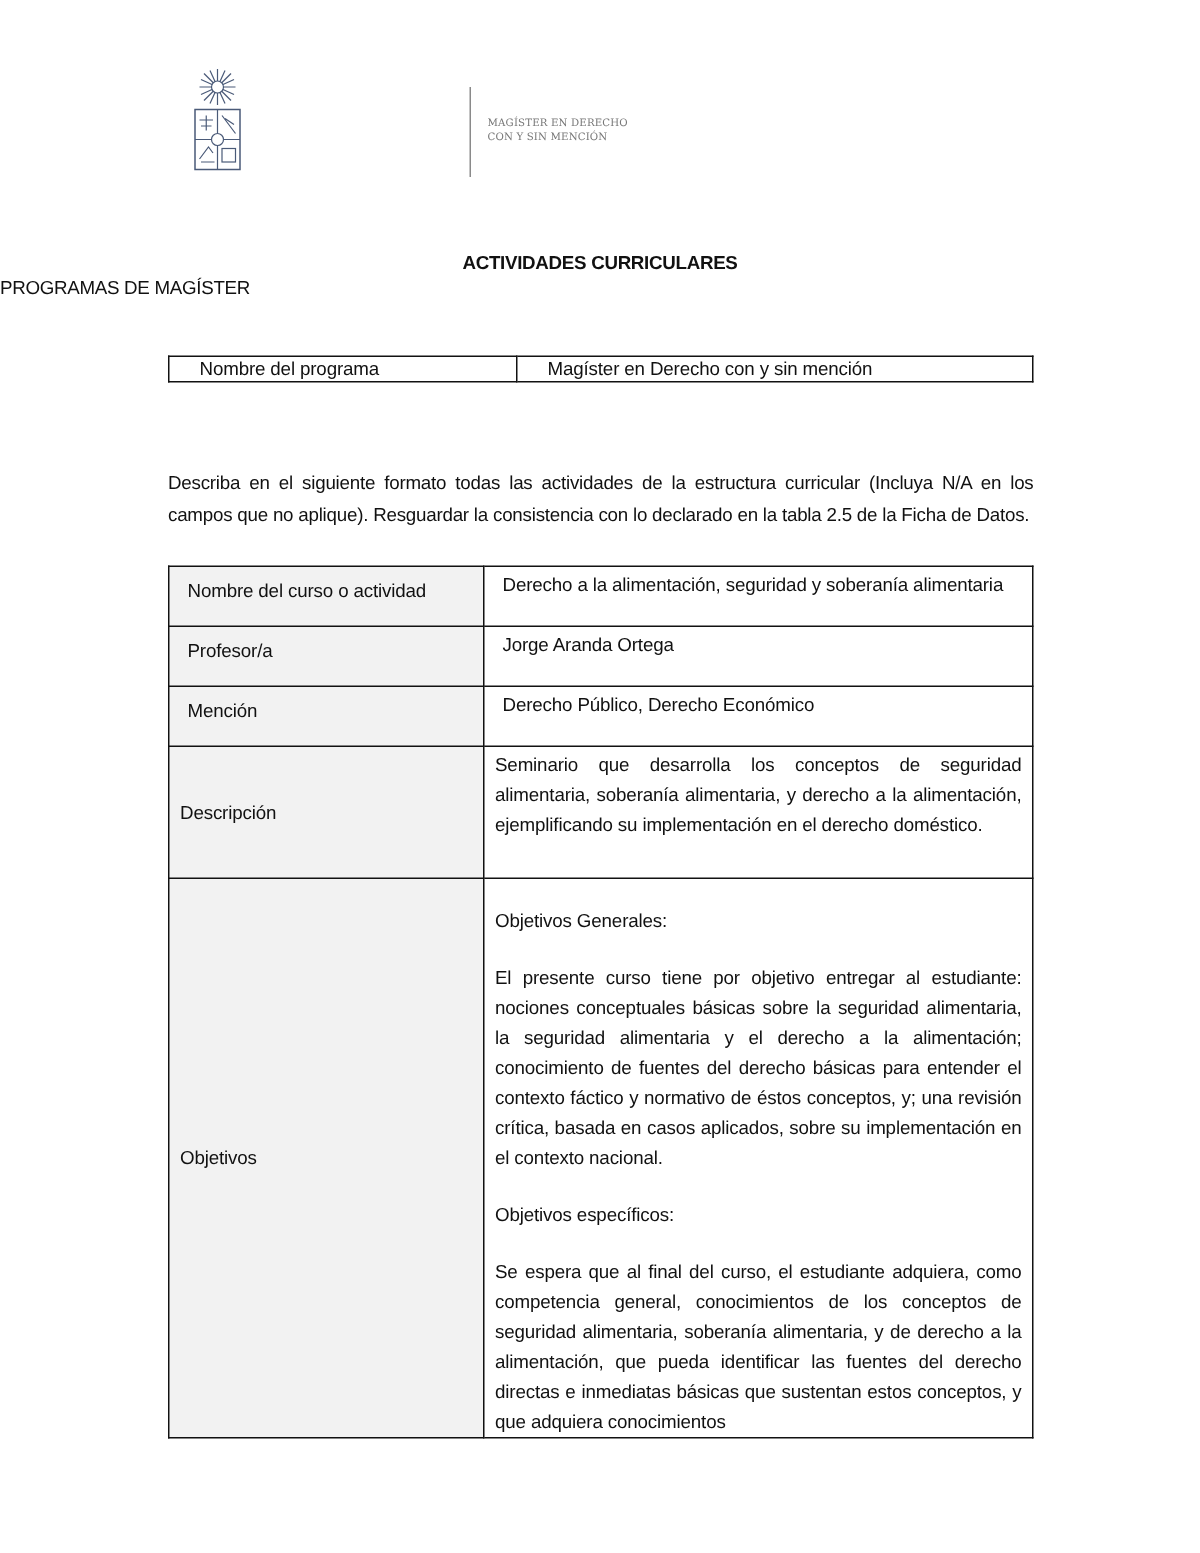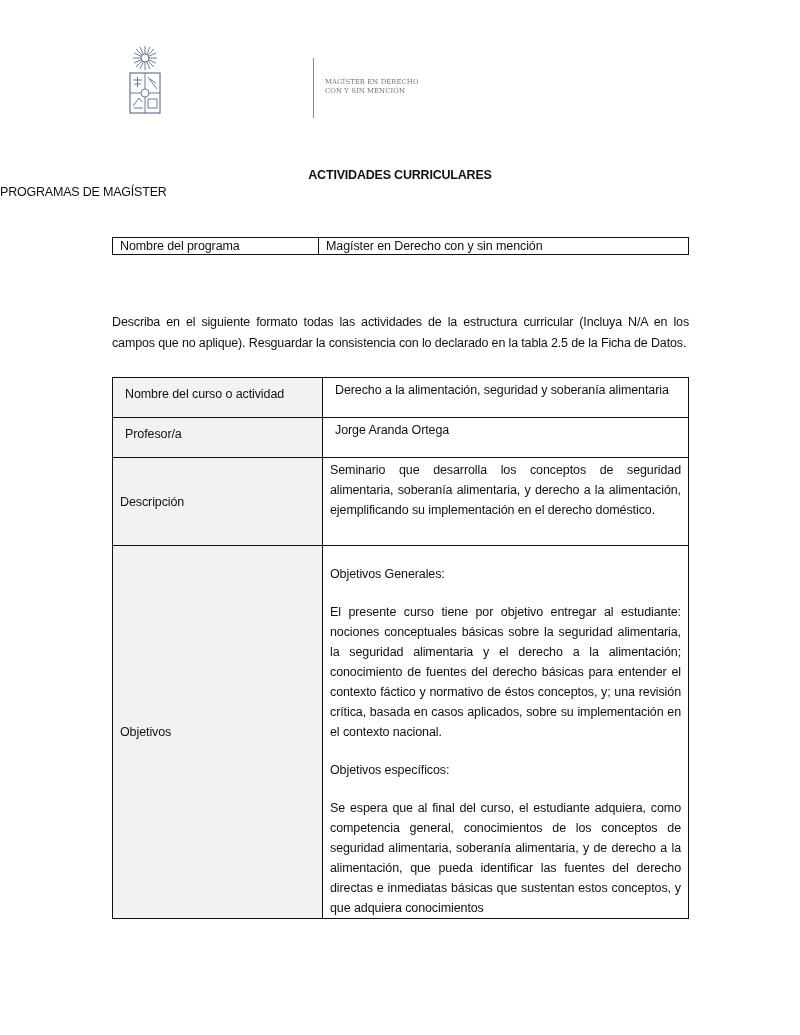--- a/index.html
+++ b/index.html
@@ -23,21 +23,21 @@
 
   
   .title-main { position: absolute; left: 0; width: 800px; top: 168px; text-align: center;
                 font-weight: bold; font-size: 12.5px; letter-spacing: -0.2px; }
   .title-sub { position: absolute; left: 0; width: 800px; top: 185px; 
                font-size: 12.5px; letter-spacing: -0.2px; }
 
   
   table { border-collapse: collapse; position: absolute; table-layout: fixed; }
   .t1 { left: 112px; top: 237px; width: 577px; }
-  .t1 td { border: 1.6px solid #111; font-size: 12.5px; padding: 0 7px; height: 16px; line-height: 16px;
+  .t1 td { border: 1.6px solid #111; font-size: 12.5px; padding: 0 20px; height: 16px; line-height: 16px;
            letter-spacing: -0.1px; white-space: nowrap; overflow: hidden; }
   .t1 td.k { width: 191px; }
 
   
   .instructions { position: absolute; left: 112px; top: 312px; width: 577px; font-size: 12.5px;
                   line-height: 21px; text-align: justify; letter-spacing: -0.15px; }
 
   
   .t2 { left: 112px; top: 377px; width: 577px; }
   .t2 td { border: 1.6px solid #111; font-size: 12.5px; vertical-align: top; padding: 0 7px;
@@ -106,20 +106,24 @@
 <table class="t2">
   <tbody>
       <tr class="row-short">
     <td class="k">Nombre del curso o actividad</td>
     <td class="v">Derecho a la alimentación, seguridad y soberanía alimentaria</td>
   </tr>
   <tr class="row-short">
     <td class="k">Profesor/a</td>
     <td class="v">Jorge Aranda Ortega</td>
   </tr>
+  <tr class="row-short">
+    <td class="k">Mención</td>
+    <td class="v">Derecho Público, Derecho Económico</td>
+  </tr>
   <tr class="row-desc">
     <td class="k">Descripción</td>
     <td class="v">Seminario que desarrolla los conceptos de seguridad alimentaria, soberanía alimentaria, y derecho a la alimentación, ejemplificando su implementación en el derecho doméstico.</td>
   </tr>
   <tr class="row-obj">
     <td class="k">Objetivos</td>
     <td class="v">
       <p class="para">Objetivos Generales:</p>
       <p class="para">El presente curso tiene por objetivo entregar al estudiante: nociones conceptuales básicas sobre la seguridad alimentaria, la seguridad alimentaria y el derecho a la alimentación; conocimiento de fuentes del derecho básicas para entender el contexto fáctico y normativo de éstos conceptos, y; una revisión crítica, basada en casos aplicados, sobre su implementación en el contexto nacional.</p>
       <p class="para">Objetivos específicos:</p>

